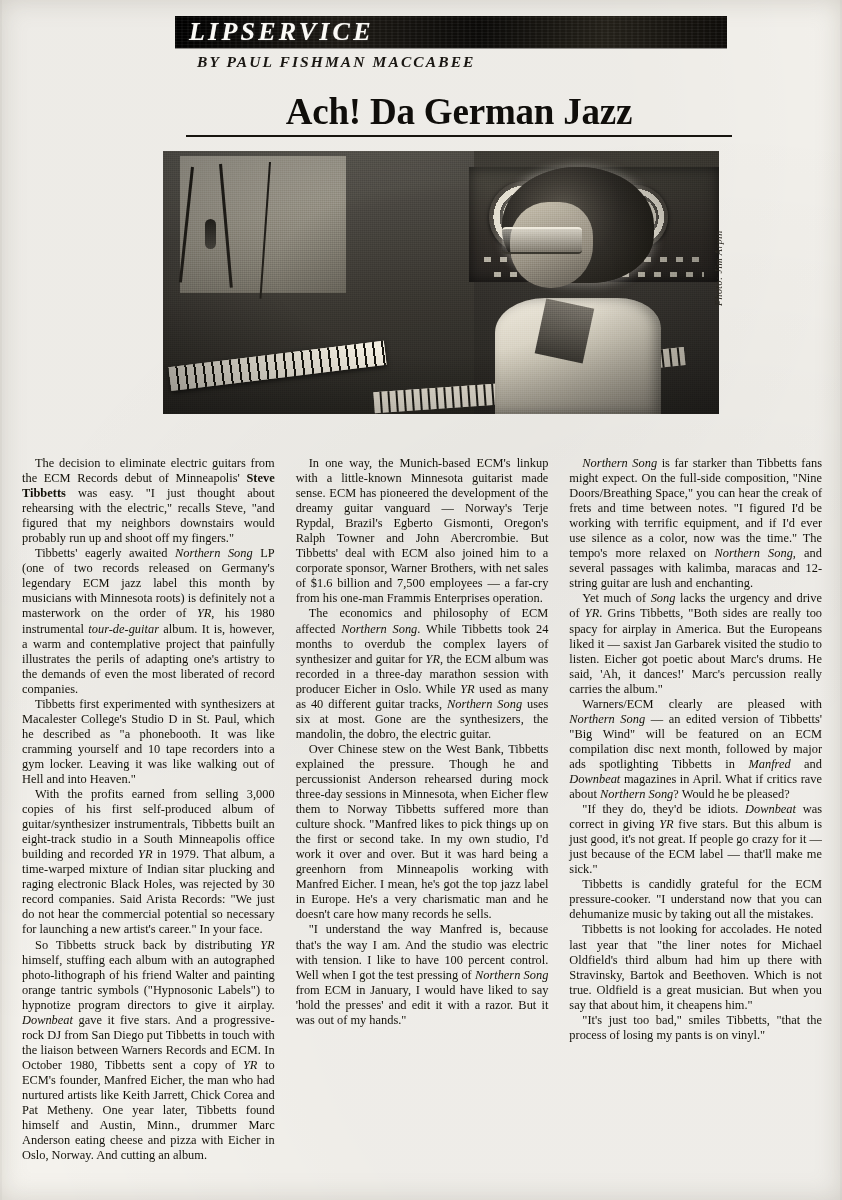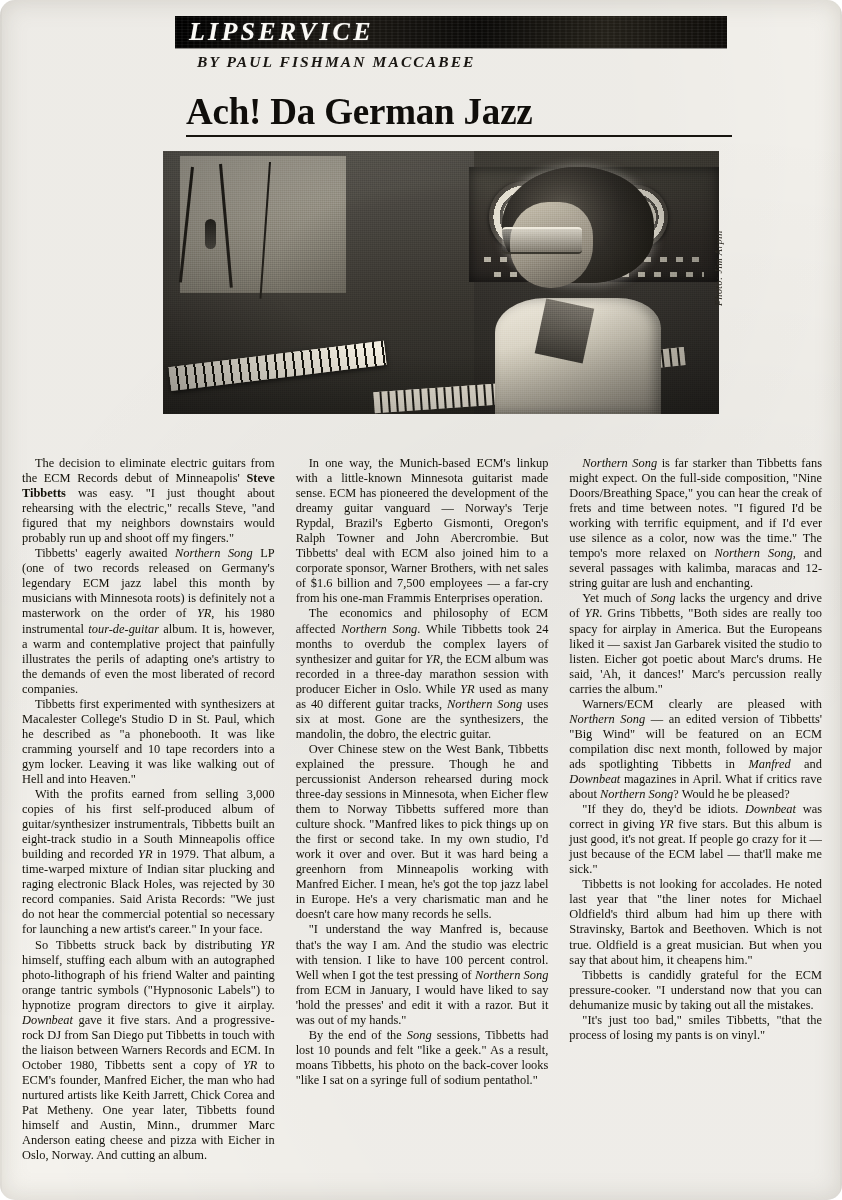--- a/index.html
+++ b/index.html
@@ -17,21 +17,20 @@
 
   .page {
     position: relative;
     width: 842px;
     height: 1200px;
     background: #f6f4ef;
     background-image:
       radial-gradient(circle at 18% 12%, rgba(0,0,0,0.035) 0 38%, rgba(0,0,0,0) 72%),
       radial-gradient(circle at 84% 78%, rgba(0,0,0,0.03) 0 34%, rgba(0,0,0,0) 70%);
     overflow: hidden;
-    border-radius: 15px;
   }
 
   
   .masthead-wrap {
     position: absolute;
     left: 175px;
     top: 16px;
     width: 552px;
   }
   .masthead-bar {
@@ -83,21 +82,21 @@
     left: 186px;
     top: 92px;
     width: 546px;
   }
   .headline {
     font-family: "Liberation Serif", "DejaVu Serif", serif;
     font-weight: bold;
     font-size: 37px;
     line-height: 40px;
     letter-spacing: -0.2px;
-    text-align: left;
+    text-align: center;
     color: #100e0b;
   }
   .headline-rule {
     margin-top: 3px;
     height: 2px;
     background: #17150f;
   }
 
   
   .photo-frame {
@@ -363,28 +362,27 @@
         <p>Tibbetts' eagerly awaited <i>Northern Song</i> LP (one of two records released on Germany's legendary ECM jazz label this month by musicians with Minnesota roots) is definitely not a masterwork on the order of <i>YR</i>, his 1980 instrumental <i>tour-de-guitar</i> album. It is, however, a warm and contemplative project that painfully illustrates the perils of adapting one's artistry to the demands of even the most liberated of record companies.</p>
         <p>Tibbetts first experimented with synthesizers at Macalester College's Studio D in St. Paul, which he described as "a phonebooth. It was like cramming yourself and 10 tape recorders into a gym locker. Leaving it was like walking out of Hell and into Heaven."</p>
         <p>With the profits earned from selling 3,000 copies of his first self-produced album of guitar/synthesizer instrumentrals, Tibbetts built an eight-track studio in a South Minneapolis office building and recorded <i>YR</i> in 1979. That album, a time-warped mixture of Indian sitar plucking and raging electronic Black Holes, was rejected by 30 record companies. Said Arista Records: "We just do not hear the commercial potential so necessary for launching a new artist's career." In your face.</p>
         <p>So Tibbetts struck back by distributing <i>YR</i> himself, stuffing each album with an autographed photo-lithograph of his friend Walter and painting orange tantric symbols ("Hypnosonic Labels") to hypnotize program directors to give it airplay. <i>Downbeat</i> gave it five stars. And a progressive-rock DJ from San Diego put Tibbetts in touch with the liaison between Warners Records and ECM. In October 1980, Tibbetts sent a copy of <i>YR</i> to ECM's founder, Manfred Eicher, the man who had nurtured artists like Keith Jarrett, Chick Corea and Pat Metheny. One year later, Tibbetts found himself and Austin, Minn., drummer Marc Anderson eating cheese and pizza with Eicher in Oslo, Norway. And cutting an album.</p>
       </div>
     <div class="col">
         <p class="first">In one way, the Munich-based ECM's linkup with a little-known Minnesota guitarist made sense. ECM has pioneered the development of the dreamy guitar vanguard — Norway's Terje Rypdal, Brazil's Egberto Gismonti, Oregon's Ralph Towner and John Abercrombie. But Tibbetts' deal with ECM also joined him to a corporate sponsor, Warner Brothers, with net sales of $1.6 billion and 7,500 employees — a far-cry from his one-man Frammis Enterprises operation.</p>
         <p>The economics and philosophy of ECM affected <i>Northern Song</i>. While Tibbetts took 24 months to overdub the complex layers of synthesizer and guitar for <i>YR</i>, the ECM album was recorded in a three-day marathon session with producer Eicher in Oslo. While <i>YR</i> used as many as 40 different guitar tracks, <i>Northern Song</i> uses six at most. Gone are the synthesizers, the mandolin, the dobro, the electric guitar.</p>
         <p>Over Chinese stew on the West Bank, Tibbetts explained the pressure. Though he and percussionist Anderson rehearsed during mock three-day sessions in Minnesota, when Eicher flew them to Norway Tibbetts suffered more than culture shock. "Manfred likes to pick things up on the first or second take. In my own studio, I'd work it over and over. But it was hard being a greenhorn from Minneapolis working with Manfred Eicher. I mean, he's got the top jazz label in Europe. He's a very charismatic man and he doesn't care how many records he sells.</p>
         <p>"I understand the way Manfred is, because that's the way I am. And the studio was electric with tension. I like to have 100 percent control. Well when I got the test pressing of <i>Northern Song</i> from ECM in January, I would have liked to say 'hold the presses' and edit it with a razor. But it was out of my hands."</p>
-        <p>By the end of the <i>Song</i> sessions, Tibbetts had lost 10 pounds and felt "like a geek." As a result, moans Tibbetts, his photo on the back-cover looks "like I sat on a syringe full of sodium pentathol."</p>
       </div>
     <div class="col">
         <p class="first"><i>Northern Song</i> is far starker than Tibbetts fans might expect. On the full-side composition, "Nine Doors/Breathing Space," you can hear the creak of frets and time between notes. "I figured I'd be working with terrific equipment, and if I'd ever use silence as a color, now was the time." The tempo's more relaxed on <i>Northern Song</i>, and several passages with kalimba, maracas and 12-string guitar are lush and enchanting.</p>
         <p>Yet much of <i>Song</i> lacks the urgency and drive of <i>YR</i>. Grins Tibbetts, "Both sides are really too spacy for airplay in America. But the Europeans liked it — saxist Jan Garbarek visited the studio to listen. Eicher got poetic about Marc's drums. He said, 'Ah, it dances!' Marc's percussion really carries the album."</p>
         <p>Warners/ECM clearly are pleased with <i>Northern Song</i> — an edited version of Tibbetts' "Big Wind" will be featured on an ECM compilation disc next month, followed by major ads spotlighting Tibbetts in <i>Manfred</i> and <i>Downbeat</i> magazines in April. What if critics rave about <i>Northern Song</i>? Would he be pleased?</p>
         <p>"If they do, they'd be idiots. <i>Downbeat</i> was correct in giving <i>YR</i> five stars. But this album is just good, it's not great. If people go crazy for it — just because of the ECM label — that'll make me sick."</p>
+        <p>Tibbetts is candidly grateful for the ECM pressure-cooker. "I understand now that you can dehumanize music by taking out all the mistakes.</p>
         <p>Tibbetts is not looking for accolades. He noted last year that "the liner notes for Michael Oldfield's third album had him up there with Stravinsky, Bartok and Beethoven. Which is not true. Oldfield is a great musician. But when you say that about him, it cheapens him."</p>
-        <p>Tibbetts is candidly grateful for the ECM pressure-cooker. "I understand now that you can dehumanize music by taking out all the mistakes.</p>
         <p>"It's just too bad," smiles Tibbetts, "that the process of losing my pants is on vinyl."</p>
       </div>
   </div>
 
   <div class="scan-overlay"></div>
   <div class="edge-shadow"></div>
 </div>
 
 </body></html>

